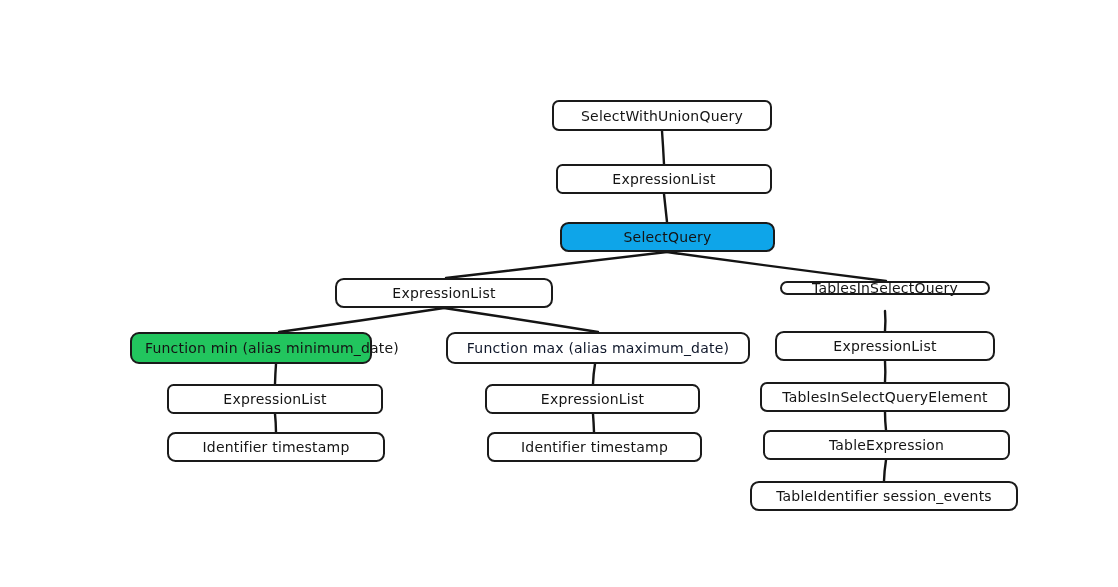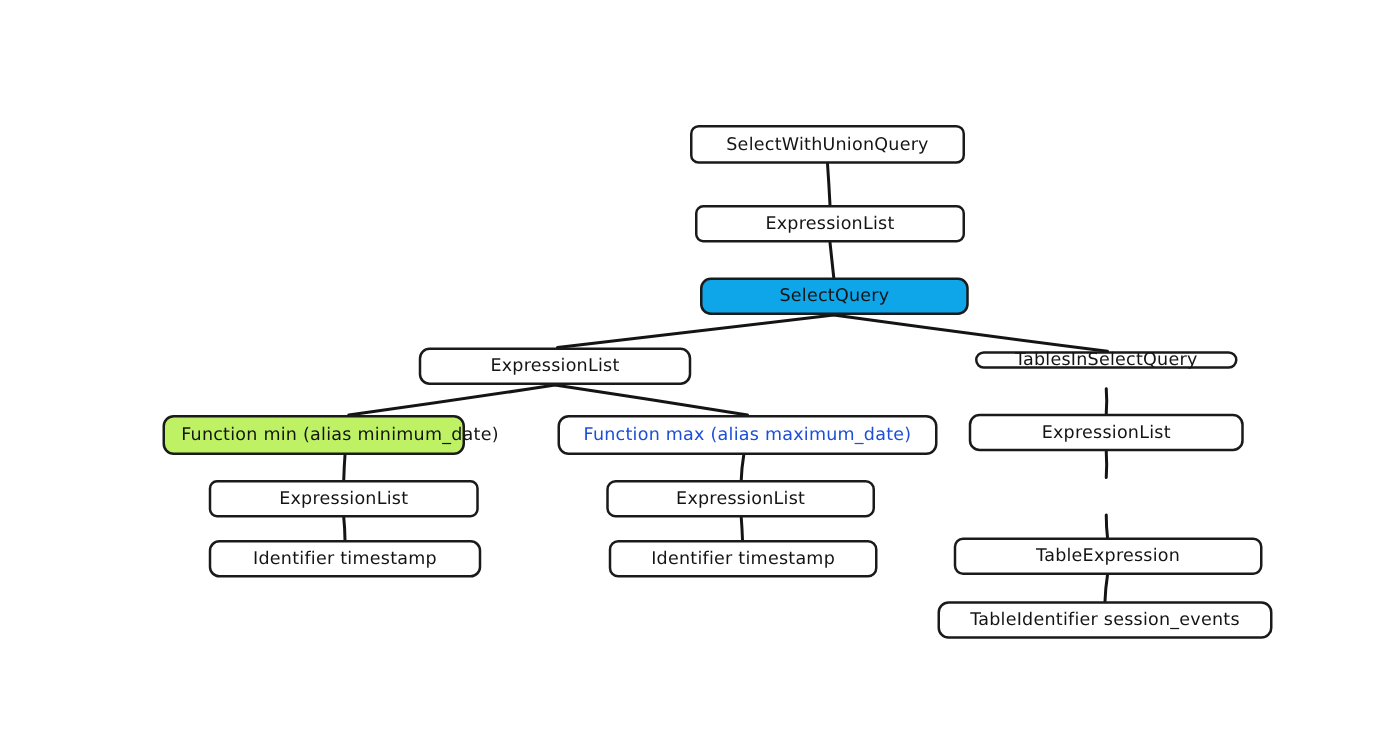--- a/index.html
+++ b/index.html
@@ -72,34 +72,37 @@
     </div>
     <div class="node" style="left: 560px; top: 222px; width: 215px; height: 30px; border-radius: 8.6px; background-color: #0ea5e9; border-color: rgb(26, 26, 26);">
       <span class="label" style="color: rgb(20, 20, 20);">SelectQuery</span>
     </div>
     <div class="node" style="left: 335px; top: 278px; width: 218px; height: 30px; border-radius: 8.7px; background-color: rgb(255, 255, 255); border-color: rgb(26, 26, 26);">
       <span class="label" style="color: rgb(20, 20, 20);">ExpressionList</span>
     </div>
     <div class="node" style="left: 780px; top: 281px; width: 210px; height: 14px; border-radius: 9.1px; background-color: rgb(255, 255, 255); border-color: rgb(26, 26, 26);">
       <span class="label" style="color: rgb(20, 20, 20);">TablesInSelectQuery</span>
     </div>
-    <div class="node" style="left: 130px; top: 332px; width: 242px; height: 32px; border-radius: 9px; background-color: #bef264; border-color: rgb(26, 26, 26); padding-left: 42px;">
+    <div class="node" style="left: 130px; top: 332px; width: 242px; height: 32px; border-radius: 9px; background-color: #22c55e; border-color: rgb(26, 26, 26); padding-left: 42px;">
       <span class="label" style="color: rgb(20, 20, 20);">Function min (alias minimum_date)</span>
     </div>
     <div class="node" style="left: 446px; top: 332px; width: 304px; height: 32px; border-radius: 9px; background-color: rgb(255, 255, 255); border-color: rgb(26, 26, 26);">
-      <span class="label" style="color: #1d4ed8;">Function max (alias maximum_date)</span>
+      <span class="label" style="color: #0f172a;">Function max (alias maximum_date)</span>
     </div>
     <div class="node" style="left: 775px; top: 331px; width: 220px; height: 30px; border-radius: 8.7px; background-color: rgb(255, 255, 255); border-color: rgb(26, 26, 26);">
       <span class="label" style="color: rgb(20, 20, 20);">ExpressionList</span>
     </div>
     <div class="node" style="left: 167px; top: 384px; width: 216px; height: 30px; border-radius: 6.6px; background-color: rgb(255, 255, 255); border-color: rgb(26, 26, 26);">
       <span class="label" style="color: rgb(20, 20, 20);">ExpressionList</span>
     </div>
     <div class="node" style="left: 485px; top: 384px; width: 215px; height: 30px; border-radius: 7.5px; background-color: rgb(255, 255, 255); border-color: rgb(26, 26, 26);">
       <span class="label" style="color: rgb(20, 20, 20);">ExpressionList</span>
+    </div>
+    <div class="node" style="left: 760px; top: 382px; width: 250px; height: 30px; border-radius: 7px; background-color: rgb(255, 255, 255); border-color: rgb(26, 26, 26);">
+      <span class="label" style="color: rgb(20, 20, 20);">TablesInSelectQueryElement</span>
     </div>
     <div class="node" style="left: 167px; top: 432px; width: 218px; height: 30px; border-radius: 8.5px; background-color: rgb(255, 255, 255); border-color: rgb(26, 26, 26);">
       <span class="label" style="color: rgb(20, 20, 20);">Identifier timestamp</span>
     </div>
     <div class="node" style="left: 487px; top: 432px; width: 215px; height: 30px; border-radius: 7.6px; background-color: rgb(255, 255, 255); border-color: rgb(26, 26, 26);">
       <span class="label" style="color: rgb(20, 20, 20);">Identifier timestamp</span>
     </div>
     <div class="node" style="left: 763px; top: 430px; width: 247px; height: 30px; border-radius: 7.4px; background-color: rgb(255, 255, 255); border-color: rgb(26, 26, 26);">
       <span class="label" style="color: rgb(20, 20, 20);">TableExpression</span>
     </div>

